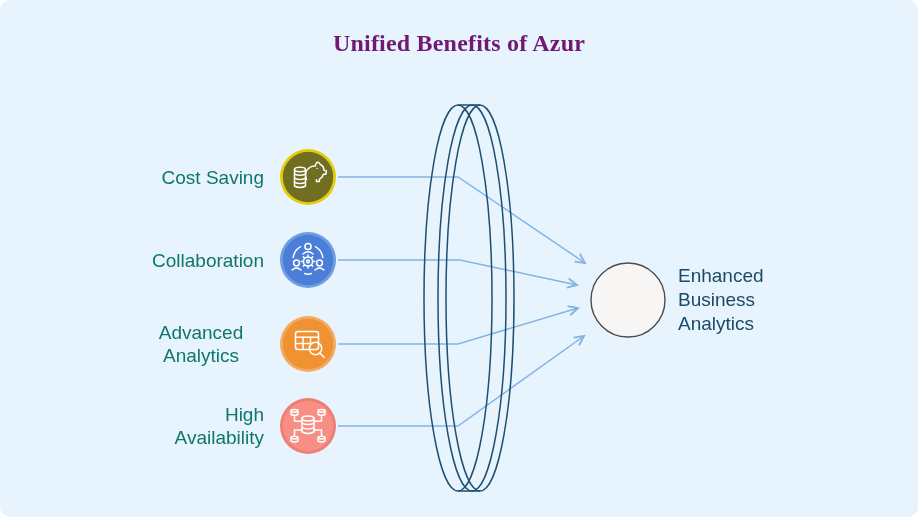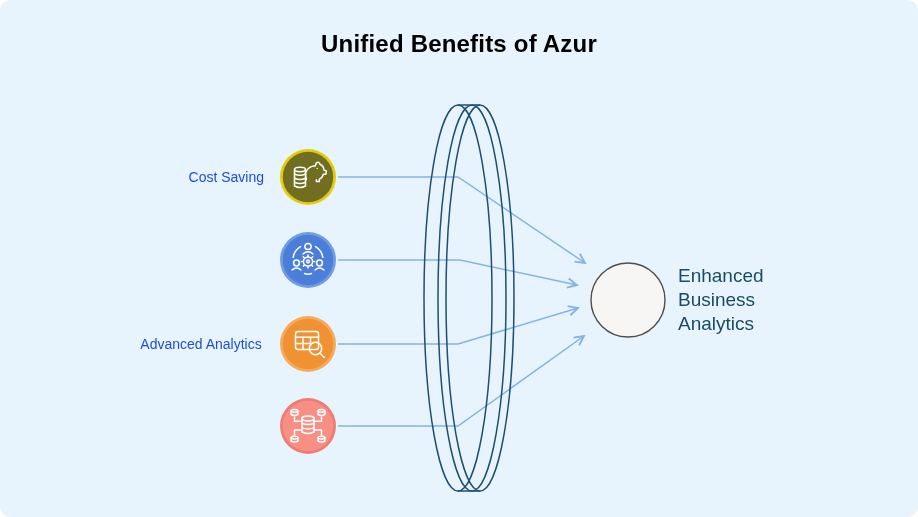--- a/index.html
+++ b/index.html
@@ -2,26 +2,26 @@
 <html><head>
 <meta charset="utf-8">
 <style>
   html,body{margin:0;padding:0;background:#ffffff;font-family:"Liberation Sans",sans-serif;}
   .stage{
     position:relative;width:918px;height:517px;background:#e8f4fd;
     border-radius:10px;overflow:hidden;
   }
   .title{
     position:absolute;top:30px;left:0;width:100%;text-align:center;
-    font-size:24px;font-weight:700;color:#000000;letter-spacing:.2px;
+    font-size:24px;font-weight:700;color:#701a75;letter-spacing:.2px;font-family:Liberation Serif, serif;
   }
   .benefit-label{
     position:absolute;width:126px;text-align:right;
     transform:translateY(-50%);
-    font-size:14px;line-height:23px;color:#1d4ed8;
+    font-size:19px;line-height:23px;color:#0f766e;
   }
   .lbl-0{top:177px;right:654px;}
   .lbl-1{top:260px;right:654px;}
   .lbl-2{top:344px;right:654px;text-align:center;}
   .lbl-3{top:426px;right:654px;}
   .benefit-icon{position:absolute;width:58px;height:58px;left:279px;}
   .ico-0{top:148px;}
   .ico-1{top:231px;}
   .ico-2{top:315px;}
   .ico-3{top:397px;}
@@ -61,21 +61,23 @@
       <line x1="458" y1="105" x2="480" y2="105"></line>
       <line x1="458" y1="491" x2="480" y2="491"></line>
     </g>
 
     <g stroke-width="1.4" stroke="#4d4d4d">
       <circle cx="628" cy="300" r="37" fill="#f7f6f4"></circle>
     </g>
   </svg>
 
   <div class="benefit-label lbl-0">Cost Saving</div>
+  <div class="benefit-label lbl-1">Collaboration</div>
   <div class="benefit-label lbl-2">Advanced Analytics</div>
+  <div class="benefit-label lbl-3">High Availability</div>
 
   <div class="benefit-icon ico-0">
     <svg width="58" height="58" viewBox="0 0 58 58">
       <circle cx="29" cy="29" r="28" fill="#e3cd0a"></circle>
       <circle cx="29" cy="29" r="25.2" fill="#716e22"></circle>
       <g class="glyph">
         <ellipse cx="21" cy="21.5" rx="5.5" ry="2.2"></ellipse>
         <path d="M15.5,21.5 V38 Q21,41 26.5,38 V21.5"></path>
         <path d="M15.5,26 Q21,28.6 26.5,26"></path>
         <path d="M15.5,30.2 Q21,32.8 26.5,30.2"></path>

